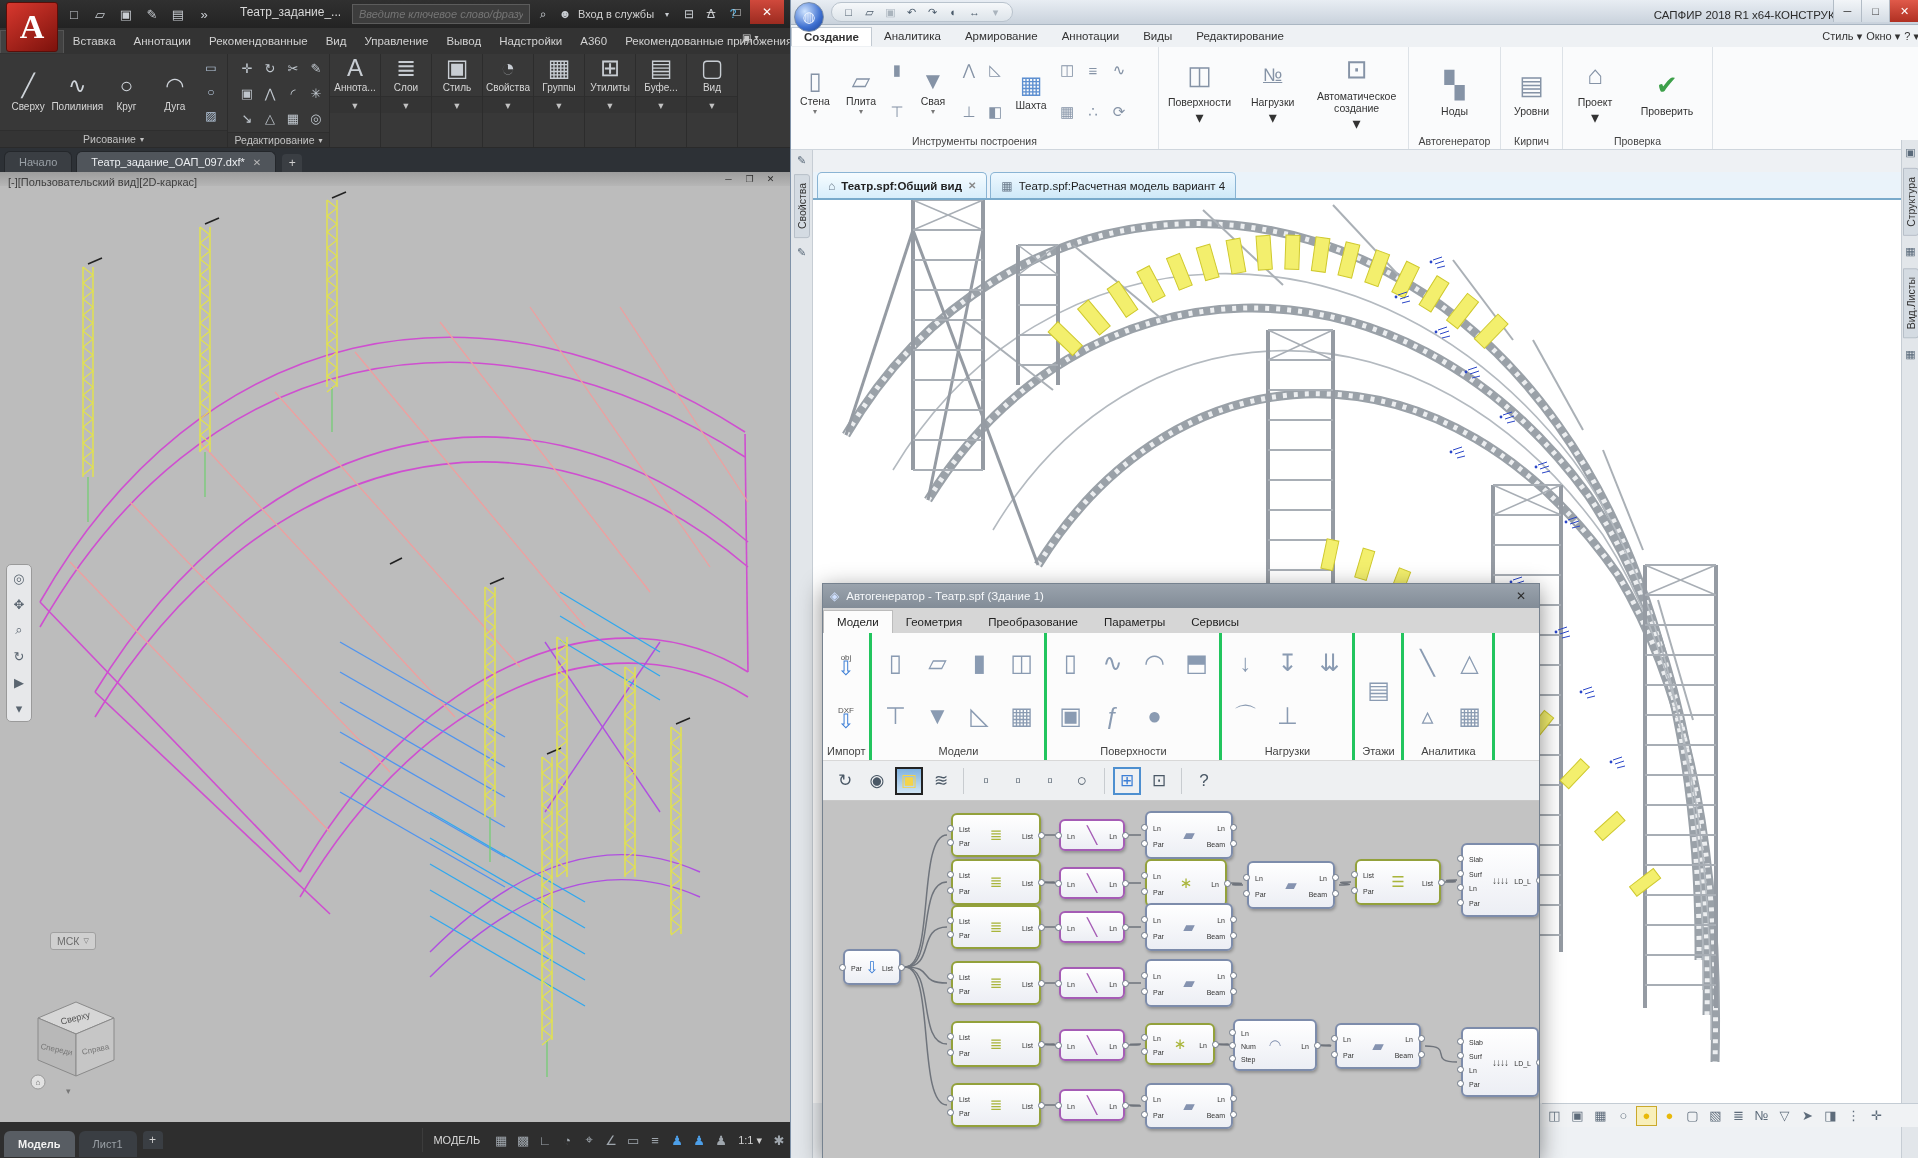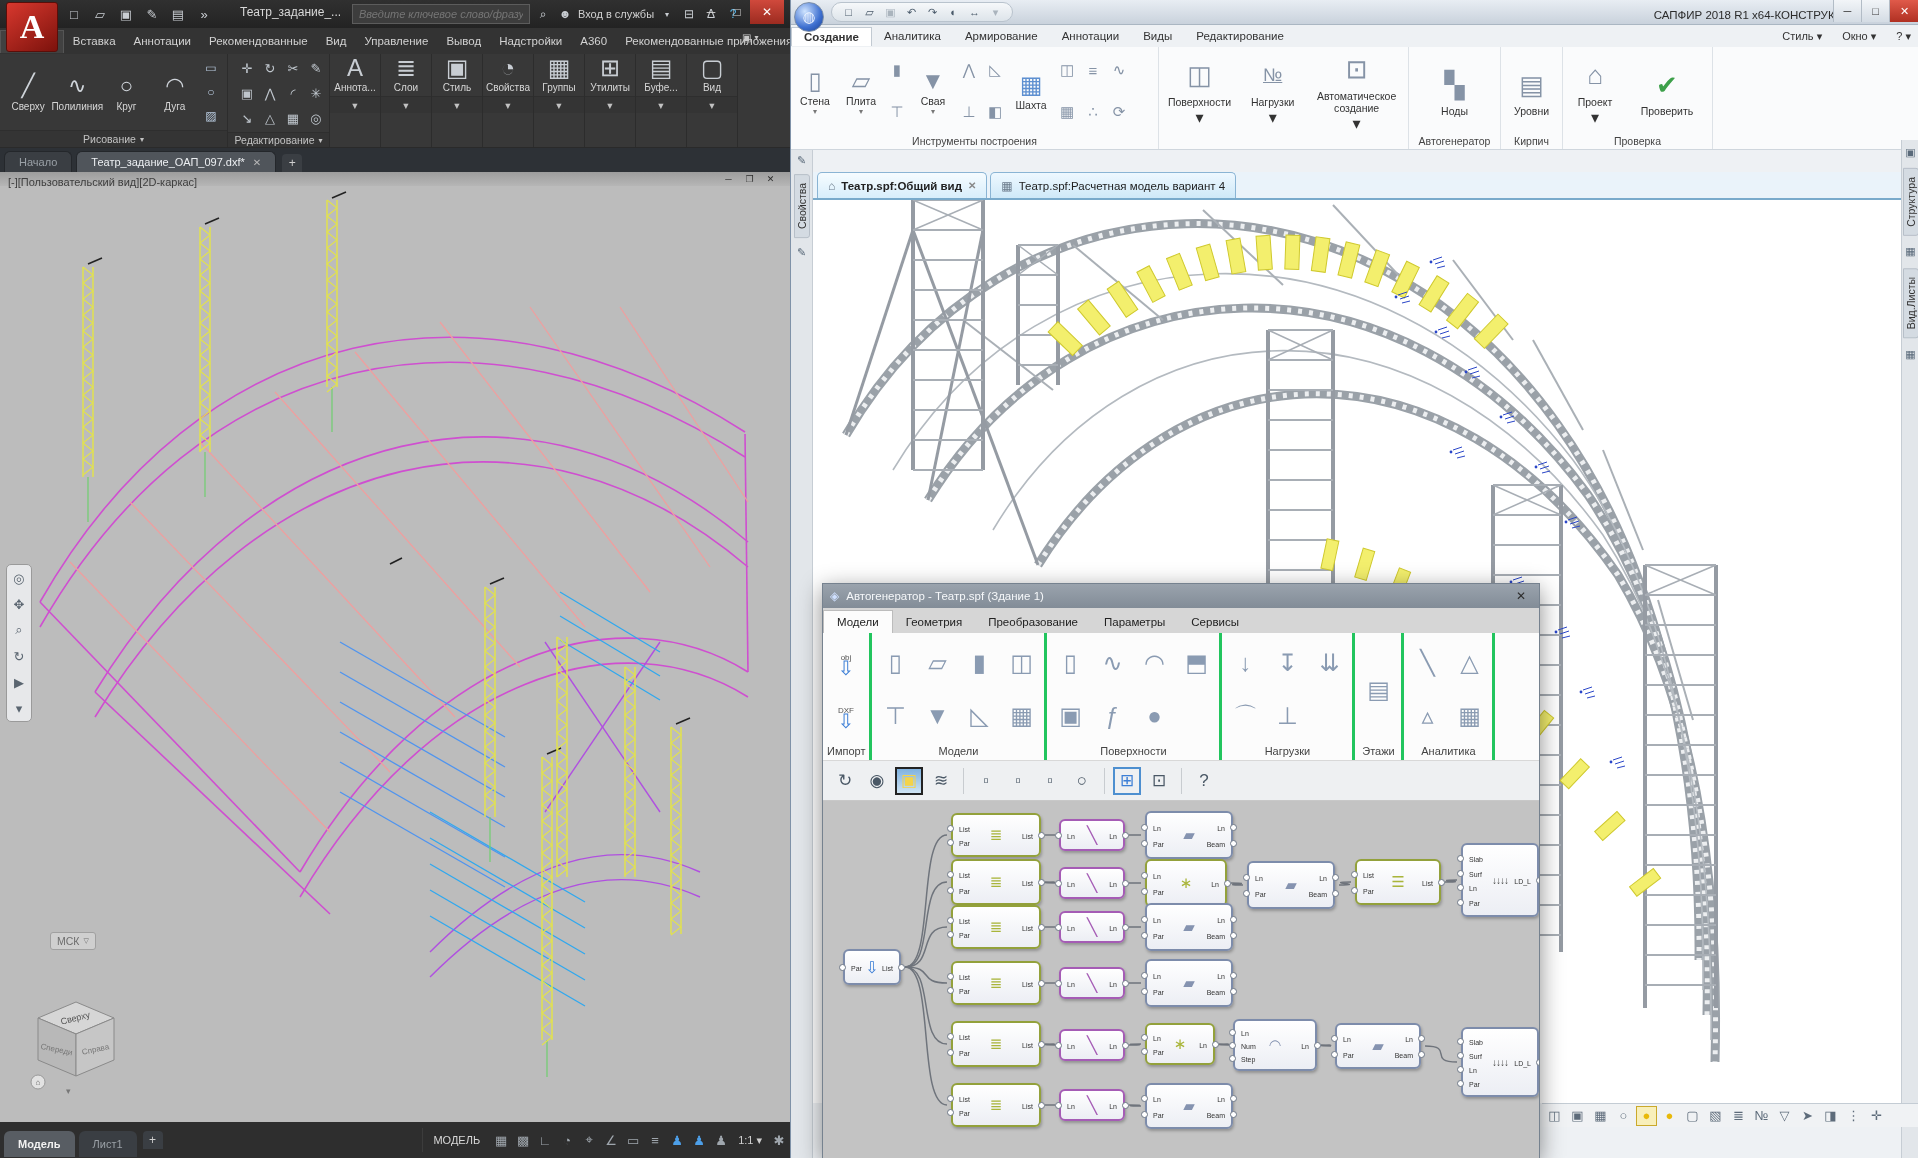--- a/index.html
+++ b/index.html
@@ -80,21 +80,21 @@
   .sp-qa{left:40px;top:2px;height:20px;gap:4px;background:linear-gradient(#f6f8fa,#dde4ea);
     border:1px solid #b9c3cd;border-radius:10px;padding:0 8px;}
   .sp-qa .ic{width:17px;height:17px;color:#4a5a6a;font-size:11px;}
   .sp-qa .ic.dim{color:#aab4bd;}
   .sp-title-text{width:100%;text-align:right;font-size:11.5px;color:#2b2b2b;padding-top:5px;}
   .sp-btn{width:28px;height:22px;color:#333;font-size:11px;background:linear-gradient(#f2f5f8,#d4dce4);border-left:1px solid #b2bcc6;}
   .sp-btn.close{background:linear-gradient(#e05a4a,#b03022);color:#fff;width:30px;}
   .sp-menu{left:0;top:25px;width:1128px;height:22px;background:#eef1f4;font-size:11.5px;color:#333;}
   .sp-mtab{padding:3px 12px;}
   .sp-mtab.active{background:#fff;border:1px solid #c2cad2;border-bottom:none;font-weight:bold;}
-  .sp-mright{margin-left:auto;display:flex;align-items:center;gap:20px;padding-right:8px;font-size:11px;color:#333;}
+  .sp-mright{margin-left:auto;display:flex;align-items:center;gap:4px;font-size:11px;color:#333;}
   .sp-ribbon{left:0;top:47px;width:1128px;height:103px;background:#fafbfc;border-bottom:1px solid #cfd6dd;display:flex;}
   .sp-group{display:flex;flex-direction:column;border-right:1px solid #dde2e7;padding:2px 2px 0 2px;}
   .sp-group-body{flex:1;display:flex;align-items:stretch;gap:2px;}
   .sp-group-label{height:16px;font-size:10.5px;color:#444;display:flex;align-items:center;justify-content:center;gap:3px;}
   .sp-tall{width:44px;display:flex;flex-direction:column;align-items:center;justify-content:center;color:#333;}
   .sp-tall .g{font-size:24px;color:#8593a6;}
   .sp-tall .t{font-size:10.5px;}
   .sp-tall .d{font-size:8px;color:#777;}
   .sp-stack{display:flex;flex-direction:column;justify-content:space-around;}
   .sp-stack .ic{width:24px;height:22px;color:#8593a6;font-size:15px;}

